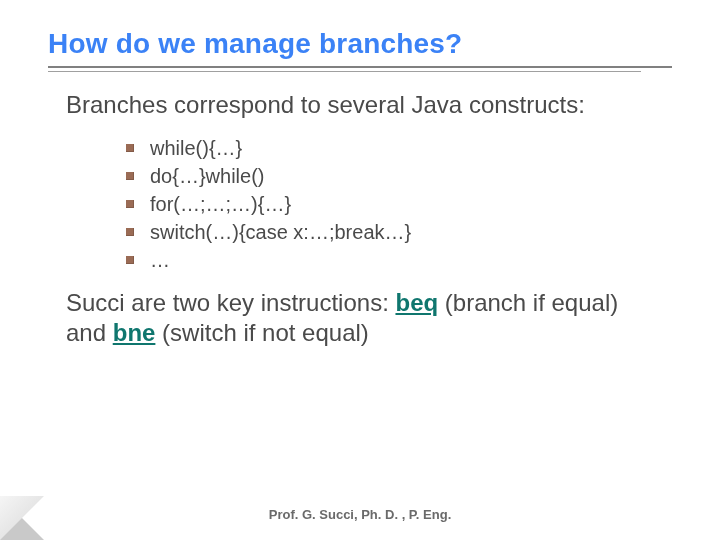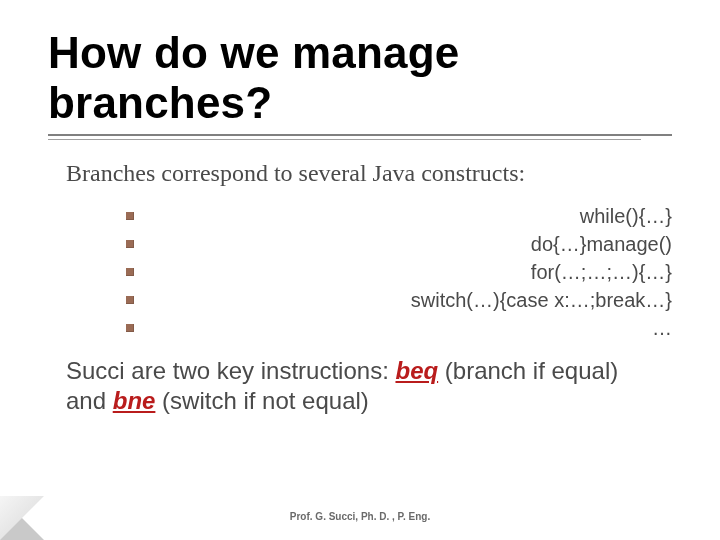--- a/index.html
+++ b/index.html
@@ -14,22 +14,22 @@
   }
   .slide {
     position: relative;
     width: 720px;
     height: 540px;
     box-sizing: border-box;
     padding: 28px 48px 0 48px;
   }
   .title {
     font-family: Verdana, Geneva, sans-serif;
-    font-size: 44px;
-    color: #000000;
+    font-size: 28px;
+    color: #3b82f6;
     margin: 0 0 6px 0;
     letter-spacing: 0.2px;
   }
   .rule-wrap {
     margin: 0 0 18px 0;
   }
   .rule {
     height: 2px;
     background: #808080;
     width: 100%;
@@ -39,60 +39,57 @@
     width: 95%;
     height: 1px;
     background: #a0a0a0;
   }
   .body {
     font-size: 24px;
     line-height: 1.25;
   }
   .intro {
     margin: 0 18px 14px 18px;
-    font-family: Liberation Serif, serif;
   }
   ul.items {
     list-style: none;
     margin: 0 0 14px 78px;
     padding: 0;
     font-size: 20px;
     line-height: 1.4;
   }
   ul.items li {
     position: relative;
     padding-left: 24px;
-    text-align: right;
   }
   ul.items li::before {
     content: "";
     position: absolute;
     left: 0;
     top: 0.52em;
     width: 8px;
     height: 8px;
     background: #9a6b55;
     box-shadow: inset -1px -1px 0 rgba(0,0,0,0.15);
   }
   .outro {
     margin: 0 18px 0 18px;
   }
   .kw {
-    color: #b91c1c;
+    color: #0f766e;
     font-weight: bold;
     text-decoration: underline;
-    font-style: italic;
   }
   .footer {
     position: absolute;
     bottom: 18px;
     left: 0;
     width: 100%;
     text-align: center;
-    font-size: 10px;
+    font-size: 13px;
     font-weight: bold;
     color: #6a6a6a;
     font-family: Tahoma, Verdana, sans-serif;
   }
   .corner {
     position: absolute;
     bottom: 0;
     left: 0;
     width: 44px;
     height: 44px;
@@ -135,21 +132,21 @@
   <div class="rule-wrap">
     <div class="rule"></div>
     <div class="rule short"></div>
   </div>
 
   <div class="body">
     <p class="intro">Branches correspond to several Java constructs:</p>
 
     <ul class="items">
       <li><span>while(){…}</span></li>
-      <li><span>do{…}manage()</span></li>
+      <li><span>do{…}while()</span></li>
       <li><span>for(…;…;…){…}</span></li>
       <li><span>switch(…){case x:…;break…}</span></li>
       <li><span>…</span></li>
     </ul>
 
     <p class="outro">
       <span>Succi are two key instructions: </span><span class="kw">beq</span><span> (branch if equal) and </span><span class="kw">bne</span><span> (switch if not equal)</span>
     </p>
   </div>
 

